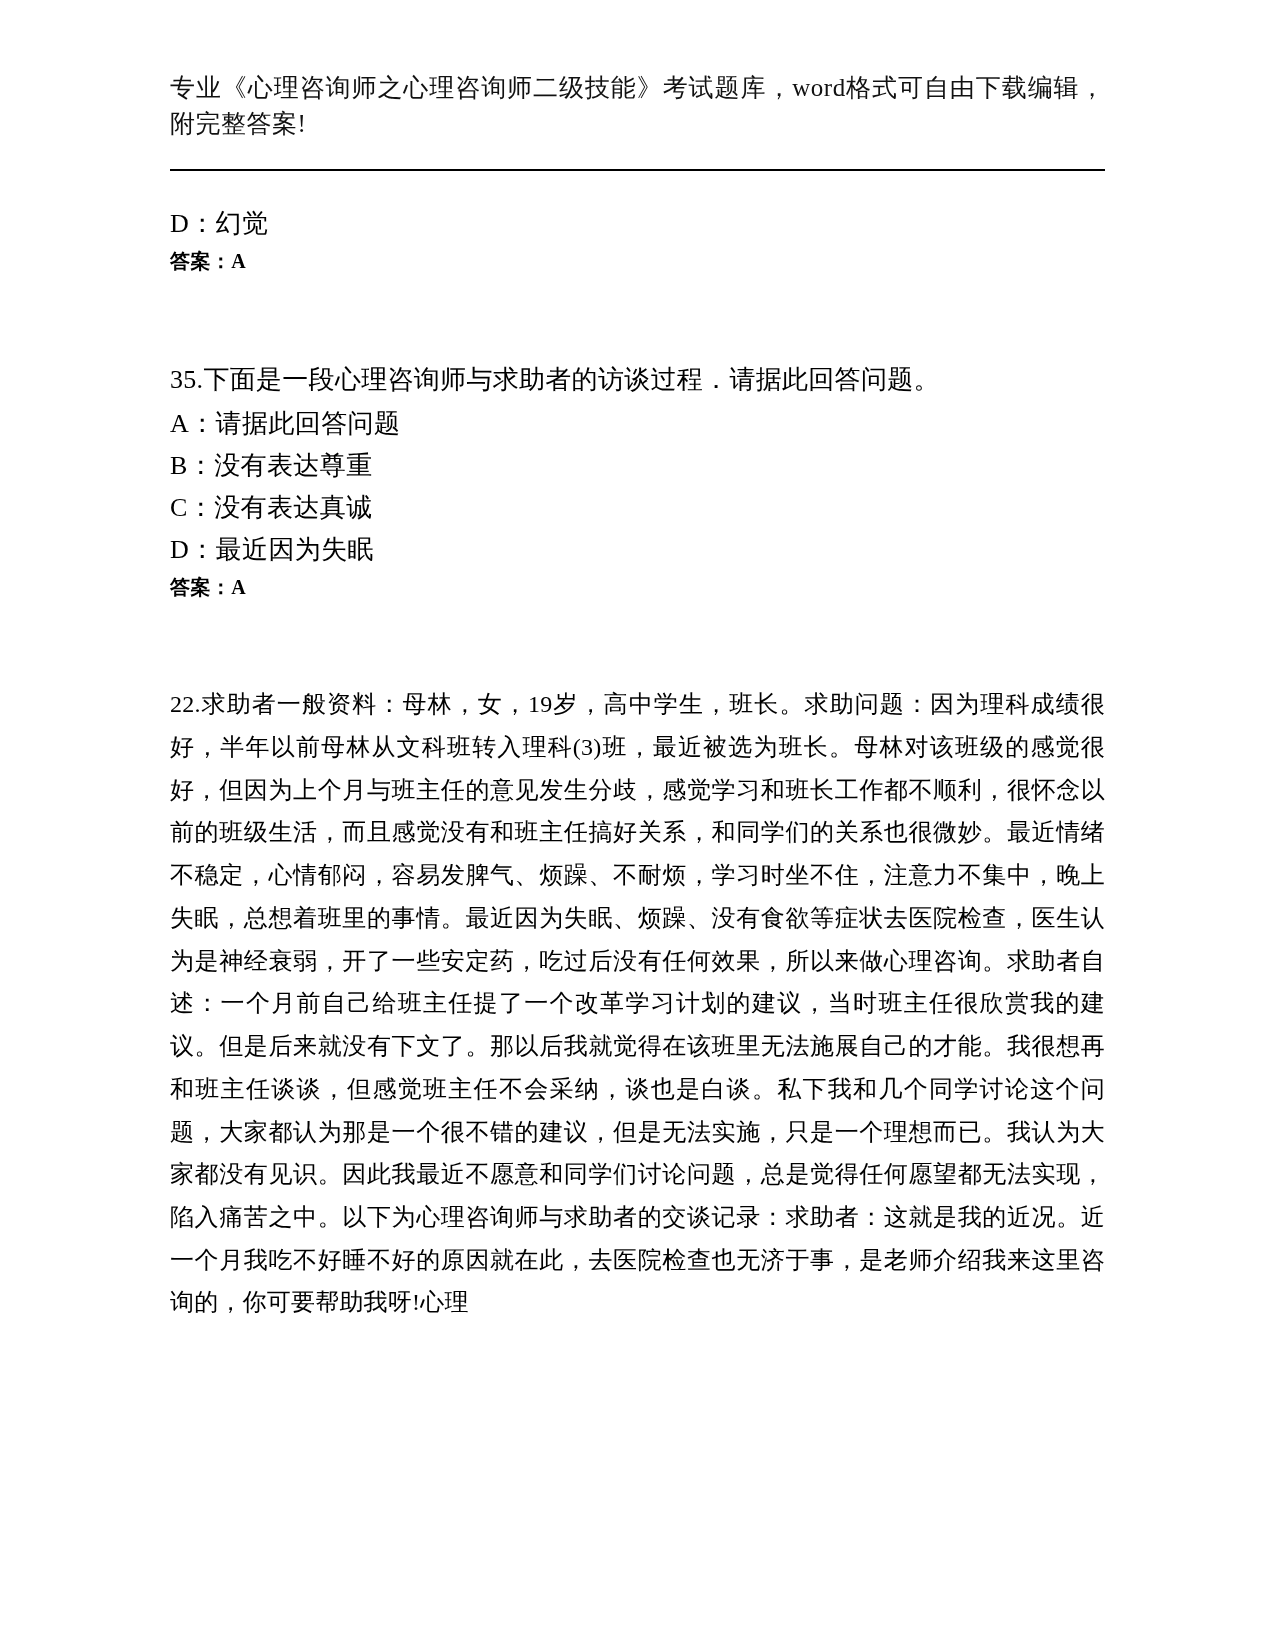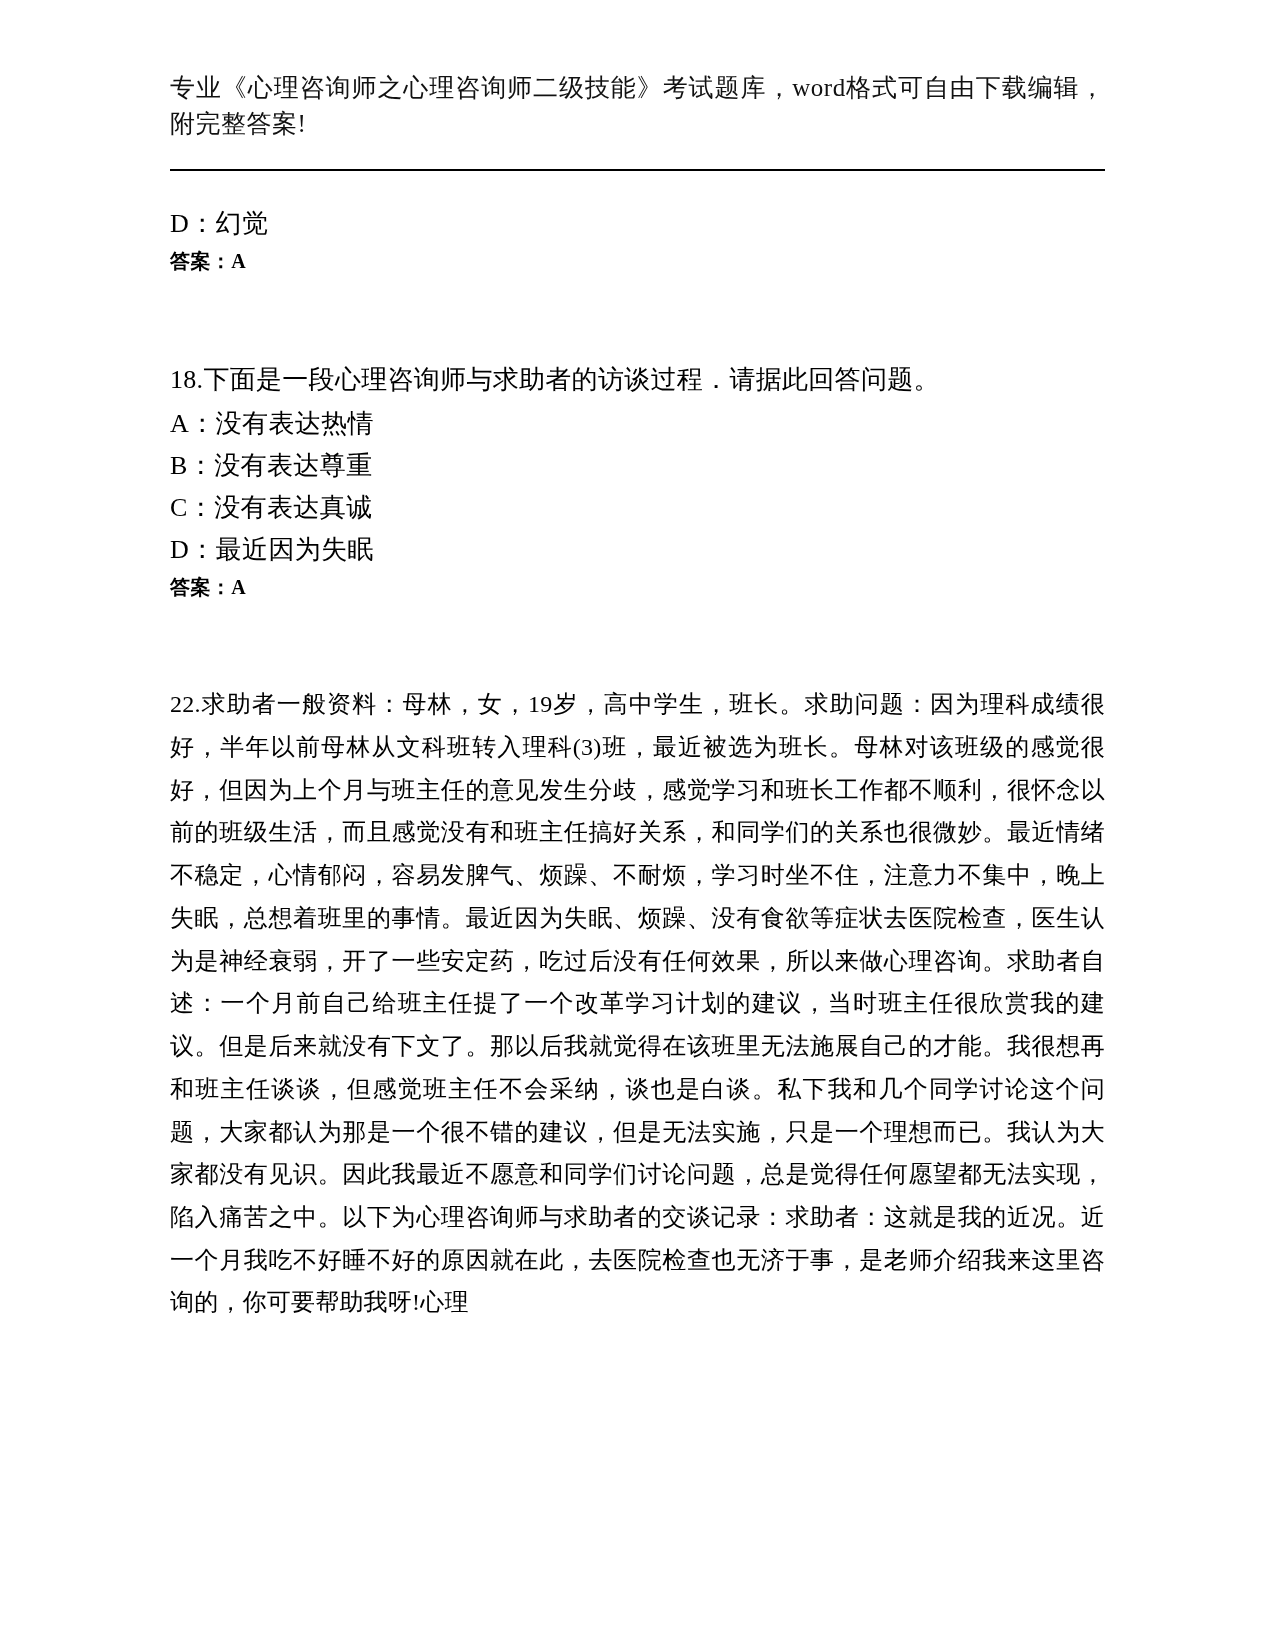--- a/index.html
+++ b/index.html
@@ -76,22 +76,22 @@
   <hr class="rule">
 
   <div class="block">
     <div class="opt">D：幻觉</div>
     <div class="answer">答案：A</div>
   </div>
 
   <div class="gap-lg"></div>
 
   <div class="block">
-    <div class="question-stem">18.下面是一段心理咨询师与求助者的访谈过程．请据此回答问题。</div>
-    <div class="opt">A：没有表达热情</div>
+    <div class="question-stem">35.下面是一段心理咨询师与求助者的访谈过程．请据此回答问题。</div>
+    <div class="opt">A：请据此回答问题</div>
     <div class="opt">B：没有表达尊重</div>
     <div class="opt">C：没有表达真诚</div>
     <div class="opt">D：最近因为失眠</div>
     <div class="answer">答案：A</div>
   </div>
 
   <div class="gap-lg"></div>
 
   <div class="block">
     <div class="para-long">22.求助者一般资料：母林，女，19岁，高中学生，班长。求助问题：因为理科成绩很好，半年以前母林从文科班转入理科(3)班，最近被选为班长。母林对该班级的感觉很好，但因为上个月与班主任的意见发生分歧，感觉学习和班长工作都不顺利，很怀念以前的班级生活，而且感觉没有和班主任搞好关系，和同学们的关系也很微妙。最近情绪不稳定，心情郁闷，容易发脾气、烦躁、不耐烦，学习时坐不住，注意力不集中，晚上失眠，总想着班里的事情。最近因为失眠、烦躁、没有食欲等症状去医院检查，医生认为是神经衰弱，开了一些安定药，吃过后没有任何效果，所以来做心理咨询。求助者自述：一个月前自己给班主任提了一个改革学习计划的建议，当时班主任很欣赏我的建议。但是后来就没有下文了。那以后我就觉得在该班里无法施展自己的才能。我很想再和班主任谈谈，但感觉班主任不会采纳，谈也是白谈。私下我和几个同学讨论这个问题，大家都认为那是一个很不错的建议，但是无法实施，只是一个理想而已。我认为大家都没有见识。因此我最近不愿意和同学们讨论问题，总是觉得任何愿望都无法实现，陷入痛苦之中。以下为心理咨询师与求助者的交谈记录：求助者：这就是我的近况。近一个月我吃不好睡不好的原因就在此，去医院检查也无济于事，是老师介绍我来这里咨询的，你可要帮助我呀!心理</div>

